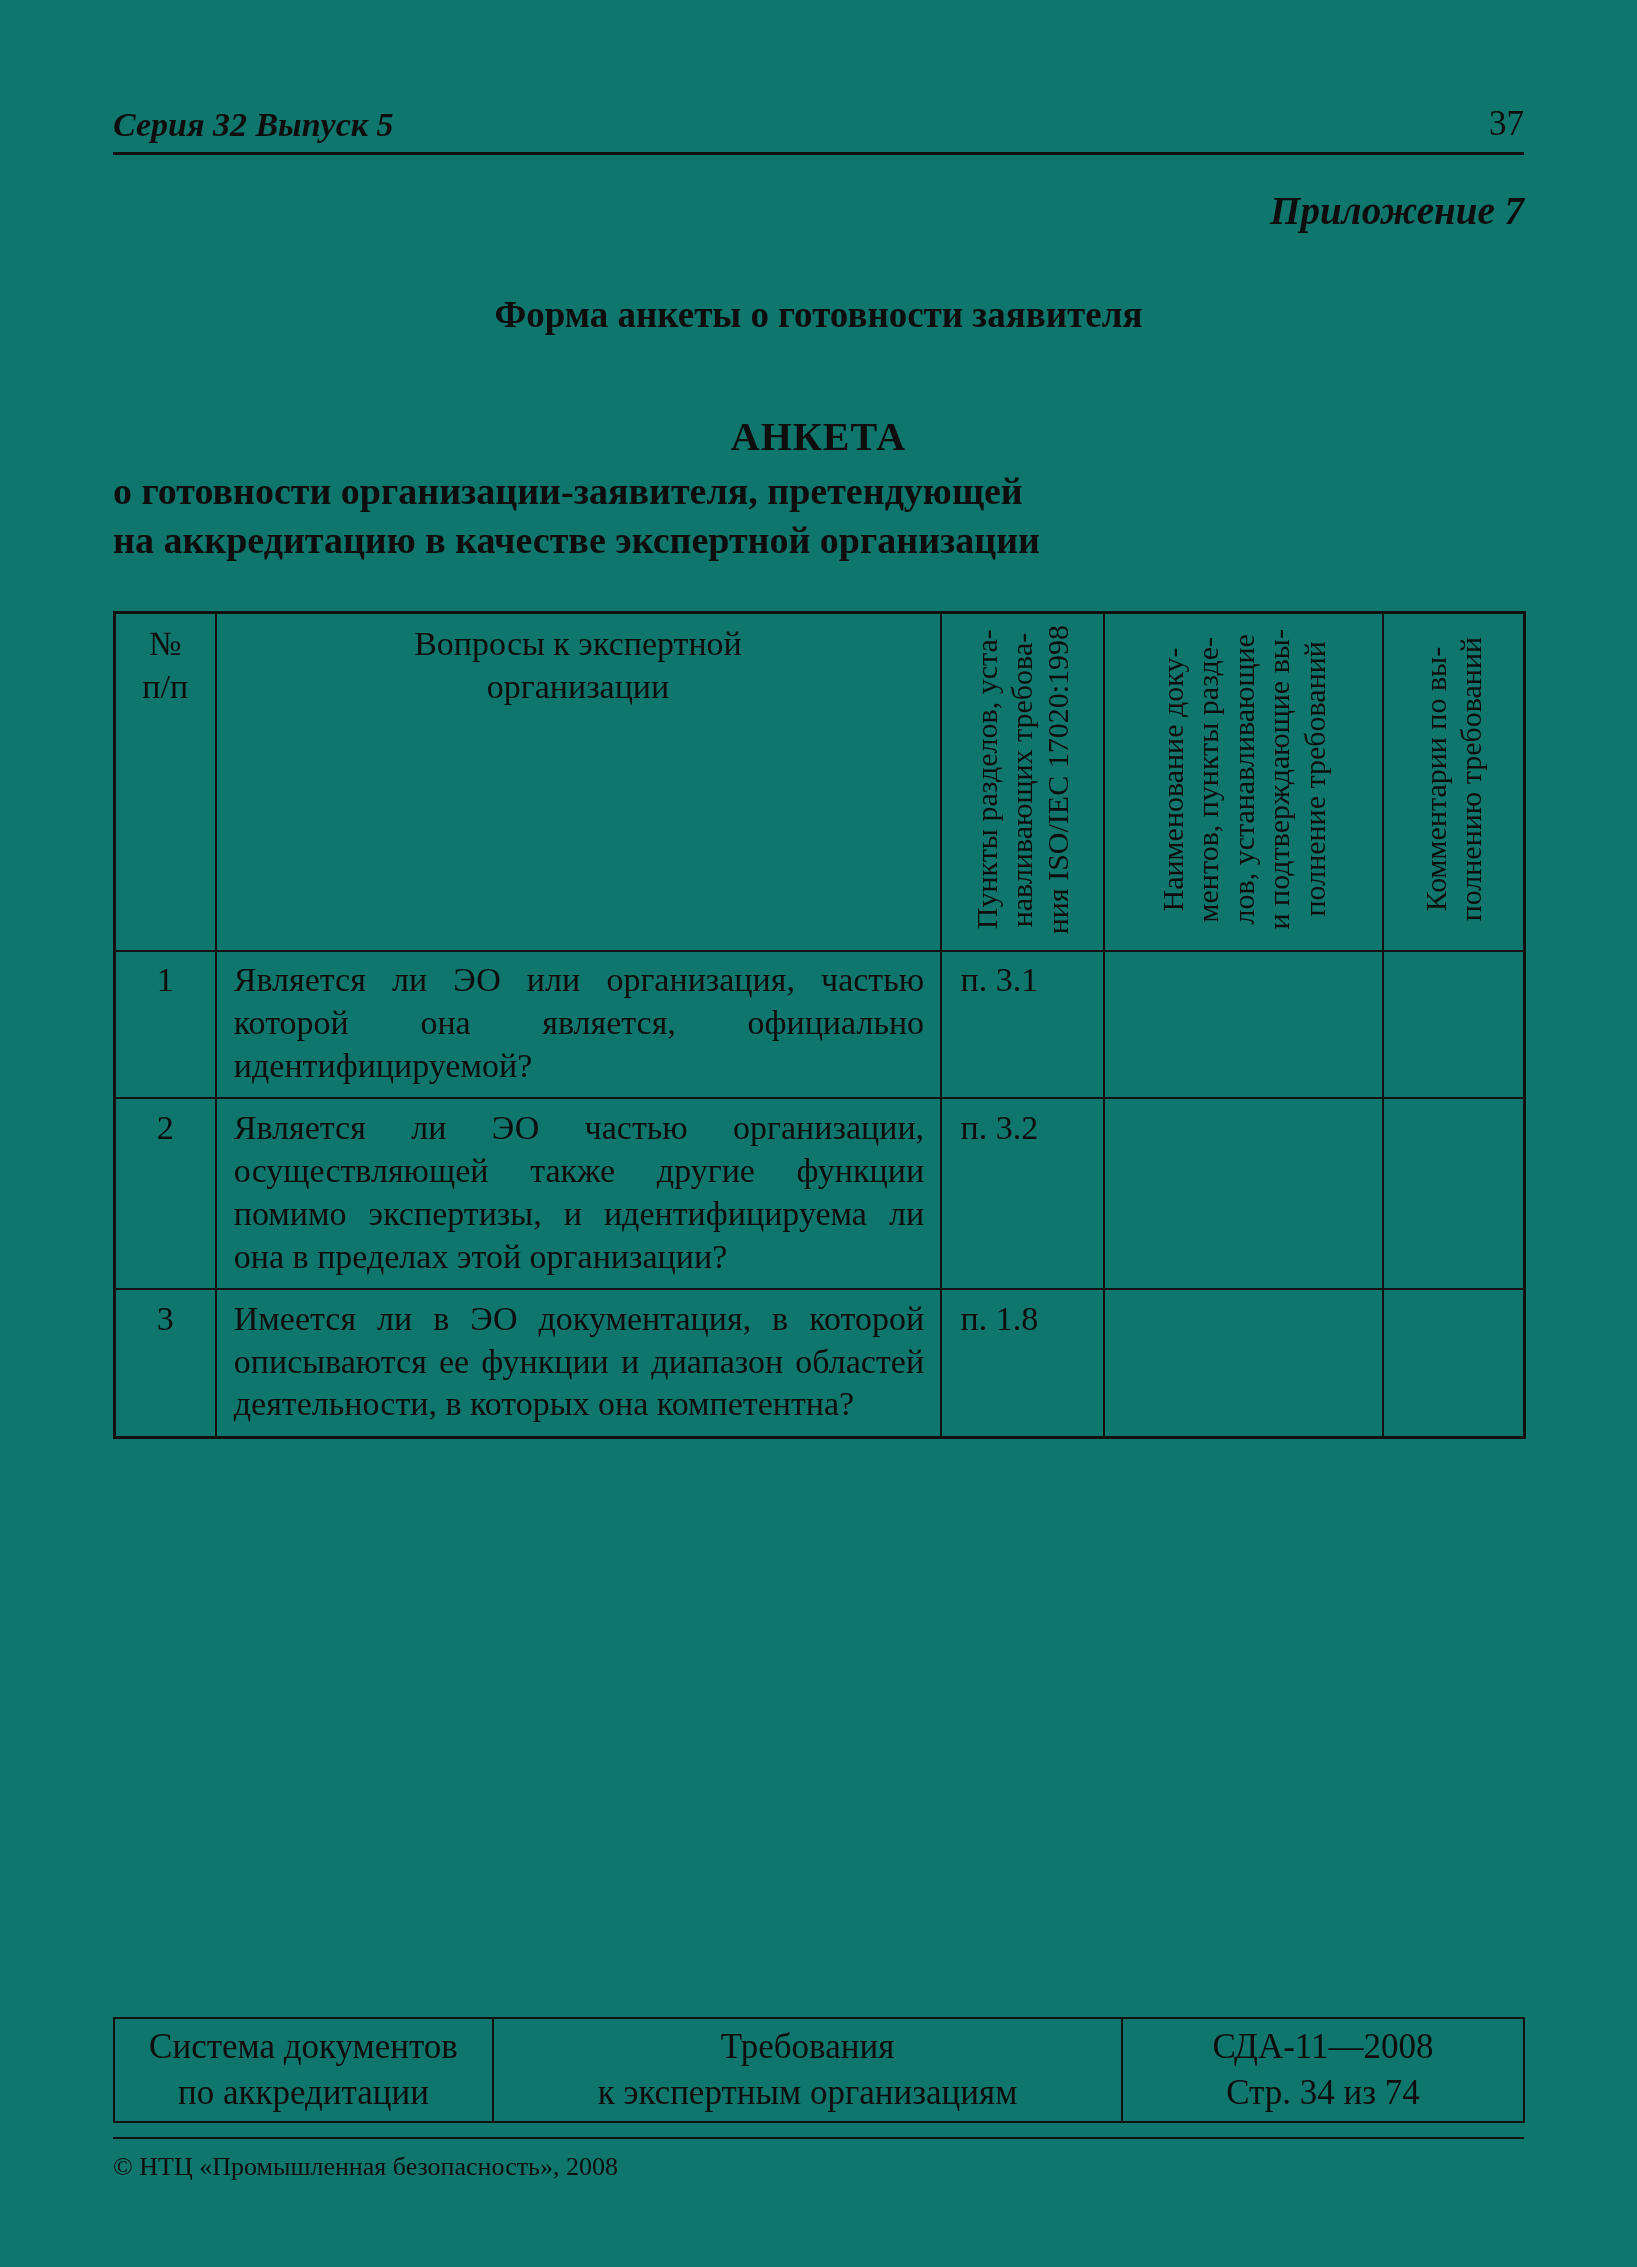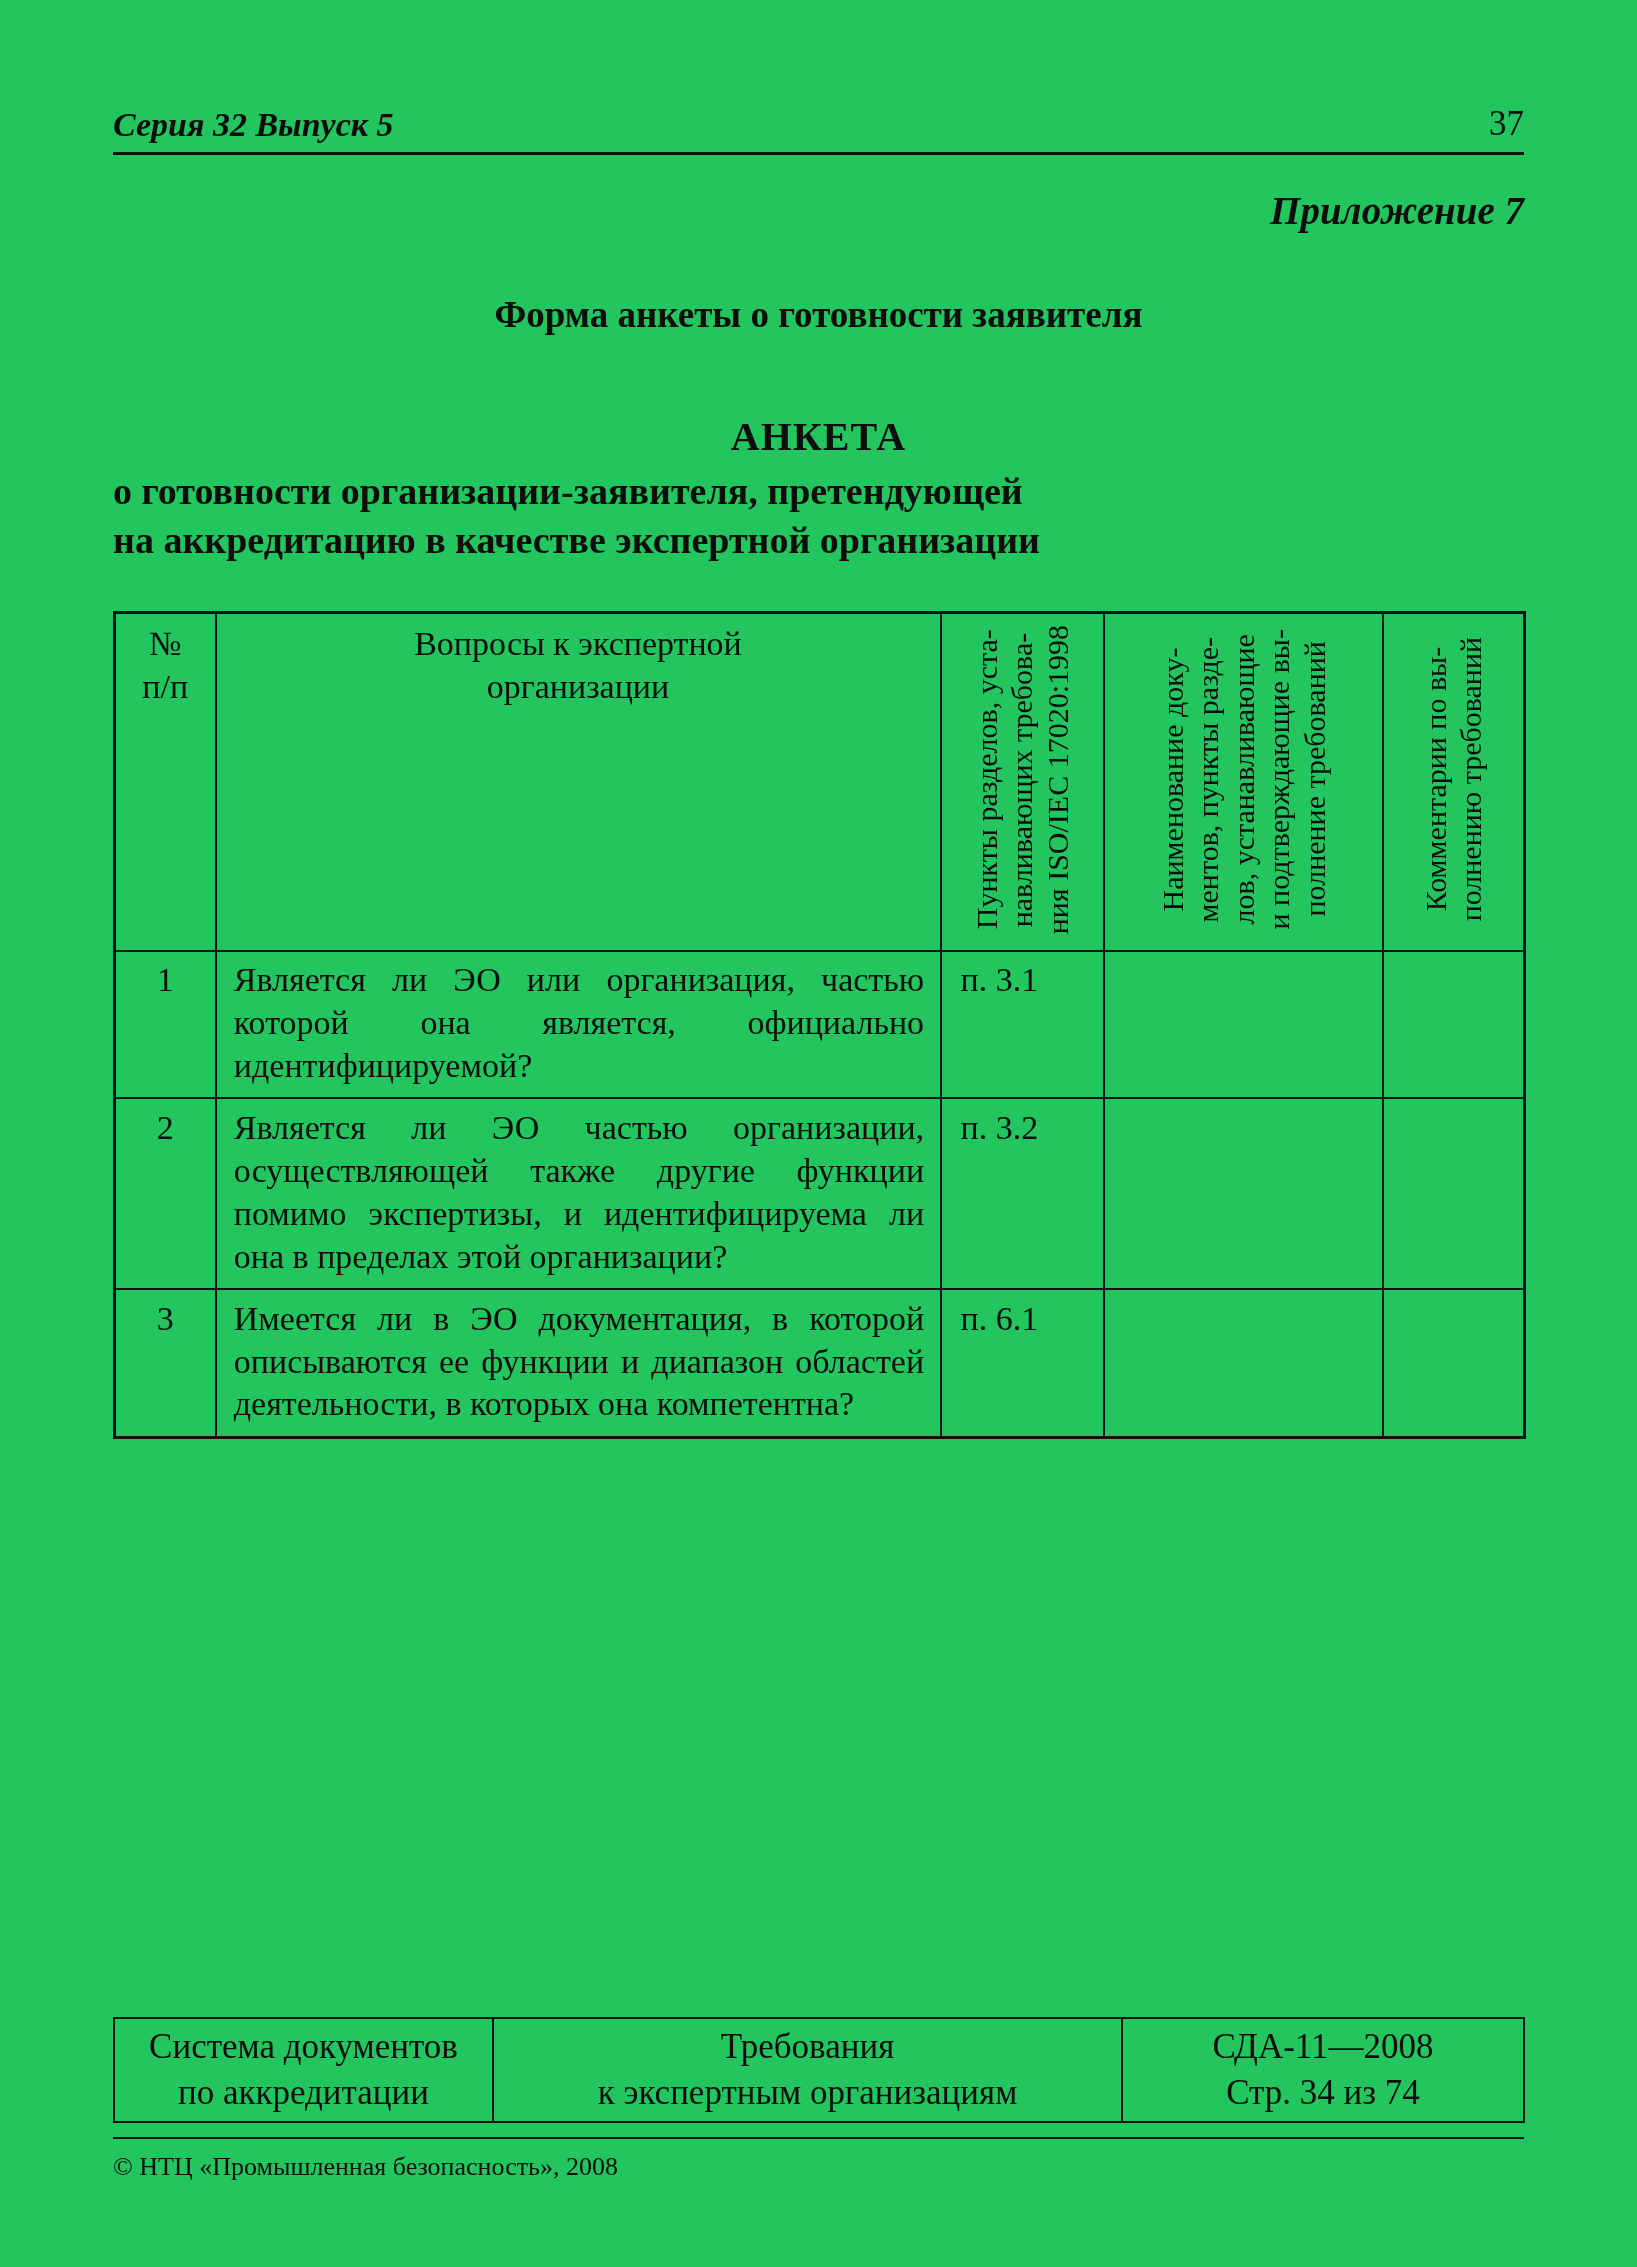--- a/index.html
+++ b/index.html
@@ -1,20 +1,20 @@
 <!DOCTYPE html>
 <html><head>
 <meta charset="utf-8">
 <style>
   html,body { margin:0; padding:0; background:#e8e8e8; }
   .page {
     position:relative;
     width:1637px; height:2267px;
     margin:0 auto;
-    background:#22c55e;
+    background:#0f766e;
     font-family:"Liberation Serif", serif;
     color:#0d0d0d;
     overflow:hidden;
   }
   .content { padding:0 113px; }
 
   
   .topbar {
     display:flex; justify-content:space-between; align-items:flex-end;
     padding-top:104px; padding-bottom:7.7px;
@@ -164,21 +164,21 @@
         <tr>
           <td class="c-num">2</td>
           <td class="c-question">Является ли ЭО частью организации, осуществляющей также другие функции помимо экспертизы, и идентифицируема ли она в пределах этой организации?</td>
           <td class="c-clause">п. 3.2</td>
           <td class="c-docs"></td>
           <td class="c-comments"></td>
         </tr>
         <tr>
           <td class="c-num">3</td>
           <td class="c-question">Имеется ли в ЭО документация, в которой описываются ее функции и диапазон областей деятельности, в которых она компетентна?</td>
-          <td class="c-clause">п. 6.1</td>
+          <td class="c-clause">п. 1.8</td>
           <td class="c-docs"></td>
           <td class="c-comments"></td>
         </tr>
       </tbody>
     </table>
   </div>
 
   <div class="colophon">
     <table class="foot">
       <colgroup>

